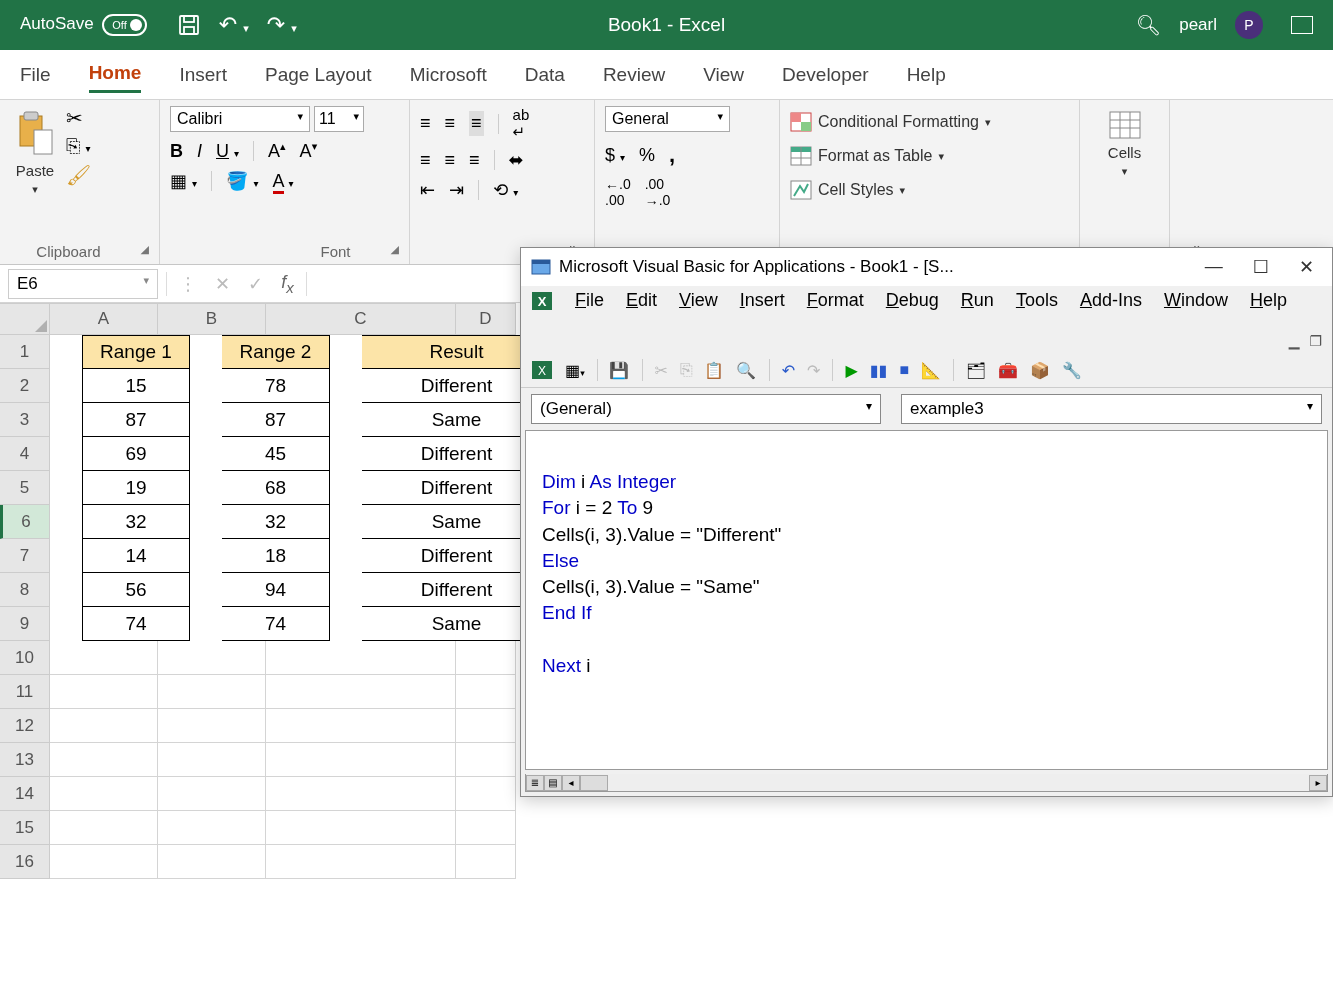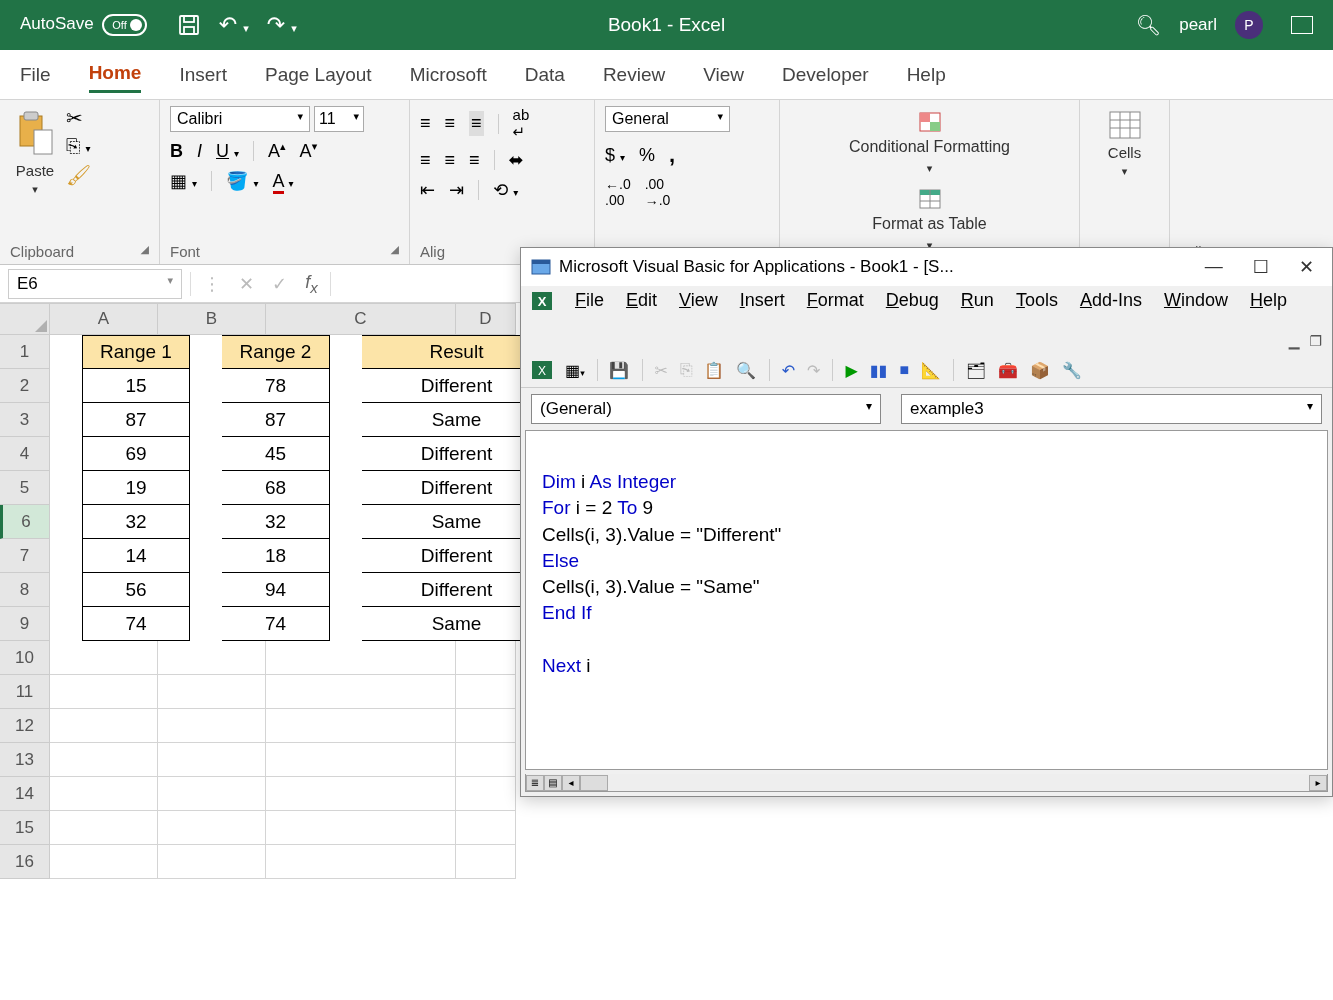--- a/index.html
+++ b/index.html
@@ -19,36 +19,36 @@
 
 
 .tabs { background: #fff; height: 50px; display: flex; align-items: center; padding: 0 20px; gap: 38px; font-size: 19px; border-bottom: 1px solid #d4d4d4; }
 .tab { padding: 6px 0; color: #444; cursor: pointer; }
 .tab.active { color: #c2410c; border-bottom: 3px solid #217346; font-weight: 600; }
 
 
 .ribbon { background: #f3f3f3; height: 165px; display: flex; border-bottom: 1px solid #c6c6c6; }
 .group { border-right: 1px solid #d4d4d4; padding: 6px 10px 4px; display: flex; flex-direction: column; position: relative; }
 .group-body { flex: 1; display: flex; gap: 6px; align-items: flex-start; }
-.group-label { font-size: 15px; color: #666; text-align: center; padding: 4px 0 0; display: flex; justify-content: space-between; gap: 40px; }
+.group-label { font-size: 15px; color: #666; text-align: center; padding: 4px 0 0; display: flex; justify-content: flex-end; gap: 40px; }
 .dlg-launcher { font-size: 11px; color: #777; }
 .btn-large { display: flex; flex-direction: column; align-items: center; gap: 4px; font-size: 15px; color: #333; padding: 4px; }
 .font-row { display: flex; gap: 4px; align-items: center; margin-bottom: 4px; }
 .font-name { background: #fff; border: 1px solid #aaa; padding: 3px 6px; font-size: 16px; width: 140px; display: flex; justify-content: space-between; }
 .font-size { background: #fff; border: 1px solid #aaa; padding: 3px 4px; font-size: 16px; width: 50px; display: flex; justify-content: space-between; }
 .icon-row { display: flex; gap: 14px; align-items: center; margin-bottom: 4px; font-size: 18px; }
 .col { display: flex; flex-direction: column; gap: 4px; }
 .col-mini { display: flex; flex-direction: column; gap: 6px; align-items: flex-start; }
 .number-fmt { background: #fff; border: 1px solid #aaa; padding: 3px 6px; font-size: 16px; width: 125px; display: flex; justify-content: space-between; margin-bottom: 6px; }
-.styles-row { display: flex; align-items: center; gap: 6px; font-size: 16px; color: #333; padding: 2px 0; flex-direction: column; }
+.styles-row { display: flex; align-items: center; gap: 6px; font-size: 16px; color: #333; padding: 2px 0; }
 .styles-icon { width: 22px; height: 20px; }
 
 
 .formulabar { height: 38px; display: flex; align-items: center; border-bottom: 1px solid #d4d4d4; background: #fff; }
-.namebox { width: 174px; border: 1px solid #ccc; margin: 0 8px; padding: 4px 8px; font-size: 17px; display: flex; justify-content: space-between; }
+.namebox { width: 150px; border: 1px solid #ccc; margin: 0 8px; padding: 4px 8px; font-size: 17px; display: flex; justify-content: space-between; }
 .fb-icons { display: flex; gap: 18px; padding: 0 12px; color: #bbb; font-size: 18px; align-items: center; }
 .fb-divider { width: 1px; height: 24px; background: #ddd; }
 
 
 .sheet-area { display: flex; height: calc(1000px - 303px); position: relative; }
 .corner { width: 50px; height: 32px; background: #e6e6e6; border: 1px solid #ccc; border-left: none; display: flex; justify-content: flex-end; align-items: flex-end; }
 .corner::after { content: ""; border-left: 12px solid transparent; border-bottom: 12px solid #b0b0b0; margin: 2px; }
 .col-headers { display: flex; }
 .ch { height: 32px; border: 1px solid #ccc; border-left: none; background: #e6e6e6; display: flex; align-items: center; justify-content: center; font-size: 17px; color: #555; }
 .ch.A { width: 108px; } .ch.B { width: 108px; } .ch.C { width: 190px; } .ch.D { width: 60px; }

